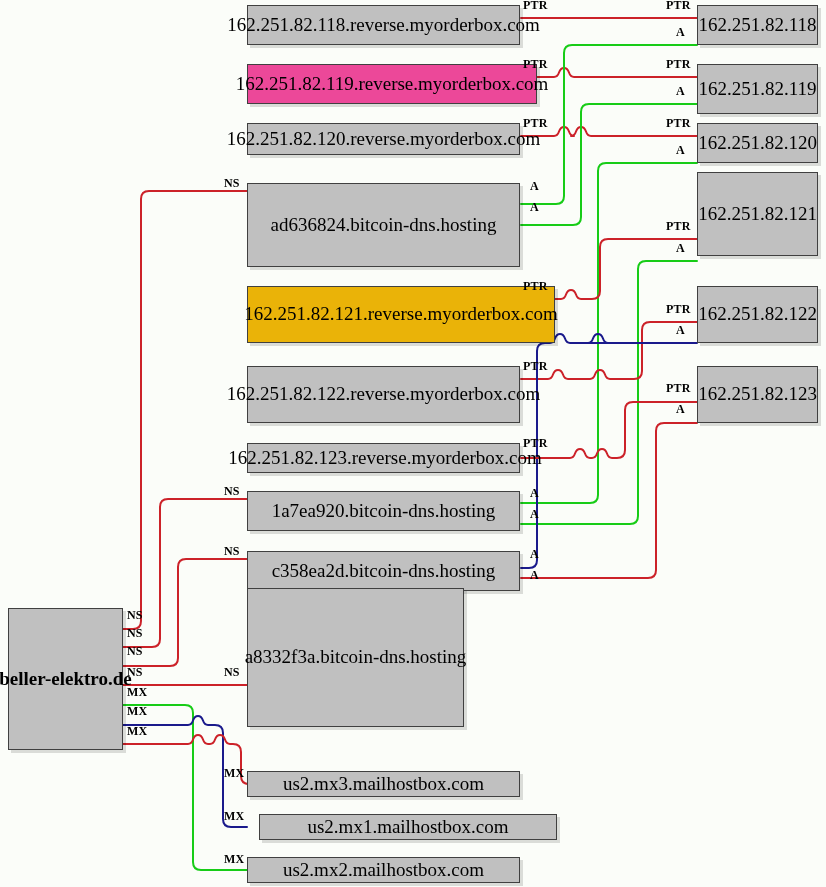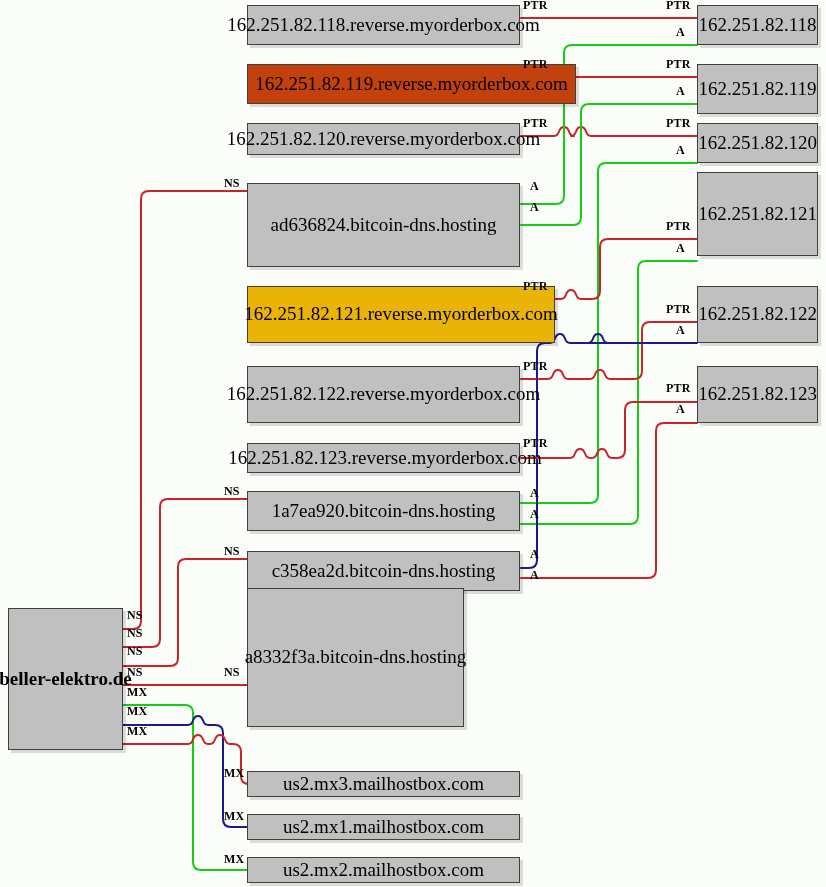--- a/index.html
+++ b/index.html
@@ -60,31 +60,31 @@
       <path d="M 123,647 L 152,647 q8,0 8,-8 L 160,507 q0,-8 8,-8 L 247,499" fill="none" stroke="#cc2229" stroke-width="2" stroke-linecap="round" stroke-linejoin="round"></path>
       <path d="M 123,666 L 170,666 q8,0 8,-8 L 178,567 q0,-8 8,-8 L 247,559" fill="none" stroke="#cc2229" stroke-width="2" stroke-linecap="round" stroke-linejoin="round"></path>
       <path d="M 123,685 L 247,685" fill="none" stroke="#cc2229" stroke-width="2" stroke-linecap="round" stroke-linejoin="round"></path>
       <path d="M 123,705 L 185,705 q8,0 8,8 L 193,862 q0,8 8,8 L 247,870" fill="none" stroke="#17cc17" stroke-width="2" stroke-linecap="round" stroke-linejoin="round"></path>
       <path d="M 123,725 L 188,725 q3.5,0 5,-4.5 q1.5,-4.5 5,-4.5 q3.5,0 5,4.5 q1.5,4.5 5,4.5 L 215,725 q8,0 8,8 L 223,819 q0,8 8,8 L 247,827" fill="none" stroke="#1a1a8c" stroke-width="2" stroke-linecap="round" stroke-linejoin="round"></path>
       <path d="M 123,744 L 188,744 q3.5,0 5,-4.5 q1.5,-4.5 5,-4.5 q3.5,0 5,4.5 q1.5,4.5 5,4.5 L 210,744 q3.5,0 5,-4.5 q1.5,-4.5 5,-4.5 q3.5,0 5,4.5 q1.5,4.5 5,4.5 L 233,744 q8,0 8,8 L 241,776 q0,8 8,8 L 247,784" fill="none" stroke="#cc2229" stroke-width="2" stroke-linecap="round" stroke-linejoin="round"></path>
     </svg>
   <div id="nodes">
       <div class="node" style="left: 8px; top: 608px; width: 115px; height: 142px; background: rgb(192, 192, 192); border-color: rgb(64, 64, 64); font-weight: bold;">beller-elektro.de</div>
       <div class="node" style="left: 247px; top: 5px; width: 273px; height: 40px; background: rgb(192, 192, 192); border-color: rgb(64, 64, 64);">162.251.82.118.reverse.myorderbox.com</div>
-      <div class="node" style="left: 247px; top: 64px; width: 329px; height: 40px; background: #c2410c; border-color: rgb(64, 64, 64);">162.251.82.119.reverse.myorderbox.com</div>
+      <div class="node" style="left: 247px; top: 64px; width: 290px; height: 40px; background: #ec4899; border-color: rgb(64, 64, 64);">162.251.82.119.reverse.myorderbox.com</div>
       <div class="node" style="left: 247px; top: 123px; width: 273px; height: 32px; background: rgb(192, 192, 192); border-color: rgb(64, 64, 64);">162.251.82.120.reverse.myorderbox.com</div>
       <div class="node" style="left: 247px; top: 183px; width: 273px; height: 84px; background: rgb(192, 192, 192); border-color: rgb(64, 64, 64);">ad636824.bitcoin-dns.hosting</div>
       <div class="node" style="left: 247px; top: 286px; width: 308px; height: 57px; background: #eab308; border-color: rgb(64, 64, 64);">162.251.82.121.reverse.myorderbox.com</div>
       <div class="node" style="left: 247px; top: 366px; width: 273px; height: 57px; background: rgb(192, 192, 192); border-color: rgb(64, 64, 64);">162.251.82.122.reverse.myorderbox.com</div>
       <div class="node" style="left: 247px; top: 443px; width: 273px; height: 30px; background: rgb(192, 192, 192); border-color: rgb(64, 64, 64); padding-left: 7px;">162.251.82.123.reverse.myorderbox.com</div>
       <div class="node" style="left: 247px; top: 491px; width: 273px; height: 40px; background: rgb(192, 192, 192); border-color: rgb(64, 64, 64);">1a7ea920.bitcoin-dns.hosting</div>
       <div class="node" style="left: 247px; top: 551px; width: 273px; height: 40px; background: rgb(192, 192, 192); border-color: rgb(64, 64, 64);">c358ea2d.bitcoin-dns.hosting</div>
       <div class="node" style="left: 247px; top: 588px; width: 217px; height: 139px; background: rgb(192, 192, 192); border-color: rgb(64, 64, 64);">a8332f3a.bitcoin-dns.hosting</div>
       <div class="node" style="left: 247px; top: 771px; width: 273px; height: 26px; background: rgb(192, 192, 192); border-color: rgb(64, 64, 64);">us2.mx3.mailhostbox.com</div>
-      <div class="node" style="left: 247px; top: 814px; width: 273px; height: 26px; background: rgb(192, 192, 192); border-color: rgb(64, 64, 64);">us2.mx1.mailhostbox.com</div>
+      <div class="node" style="left: 259px; top: 814px; width: 298px; height: 26px; background: rgb(192, 192, 192); border-color: rgb(64, 64, 64);">us2.mx1.mailhostbox.com</div>
       <div class="node" style="left: 247px; top: 857px; width: 273px; height: 26px; background: rgb(192, 192, 192); border-color: rgb(64, 64, 64);">us2.mx2.mailhostbox.com</div>
       <div class="node" style="left: 697px; top: 5px; width: 121px; height: 40px; background: rgb(192, 192, 192); border-color: rgb(64, 64, 64);">162.251.82.118</div>
       <div class="node" style="left: 697px; top: 64px; width: 121px; height: 50px; background: rgb(192, 192, 192); border-color: rgb(64, 64, 64);">162.251.82.119</div>
       <div class="node" style="left: 697px; top: 123px; width: 121px; height: 40px; background: rgb(192, 192, 192); border-color: rgb(64, 64, 64);">162.251.82.120</div>
       <div class="node" style="left: 697px; top: 172px; width: 121px; height: 84px; background: rgb(192, 192, 192); border-color: rgb(64, 64, 64);">162.251.82.121</div>
       <div class="node" style="left: 697px; top: 286px; width: 121px; height: 57px; background: rgb(192, 192, 192); border-color: rgb(64, 64, 64);">162.251.82.122</div>
       <div class="node" style="left: 697px; top: 366px; width: 121px; height: 57px; background: rgb(192, 192, 192); border-color: rgb(64, 64, 64);">162.251.82.123</div>
     </div>
   <div id="labels">
       <span class="elabel" style="left: 523px; top: 13px;">PTR</span>

